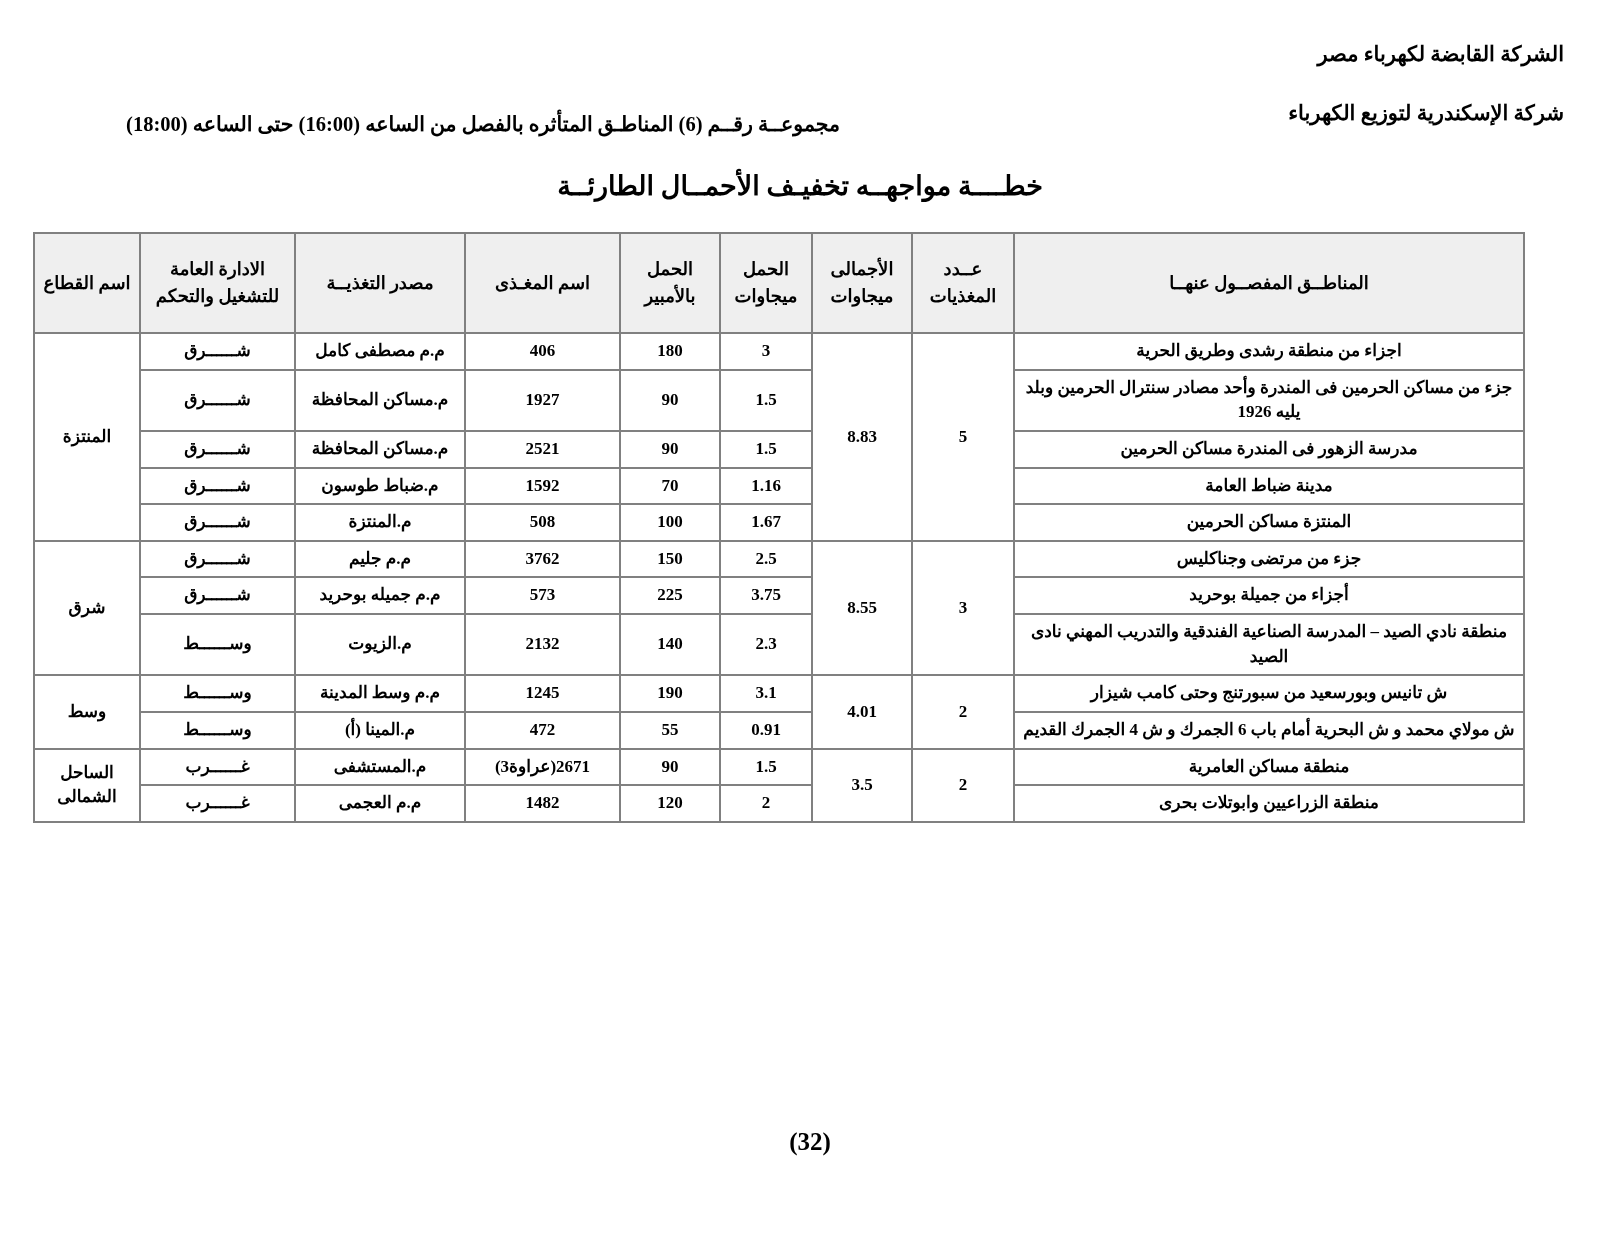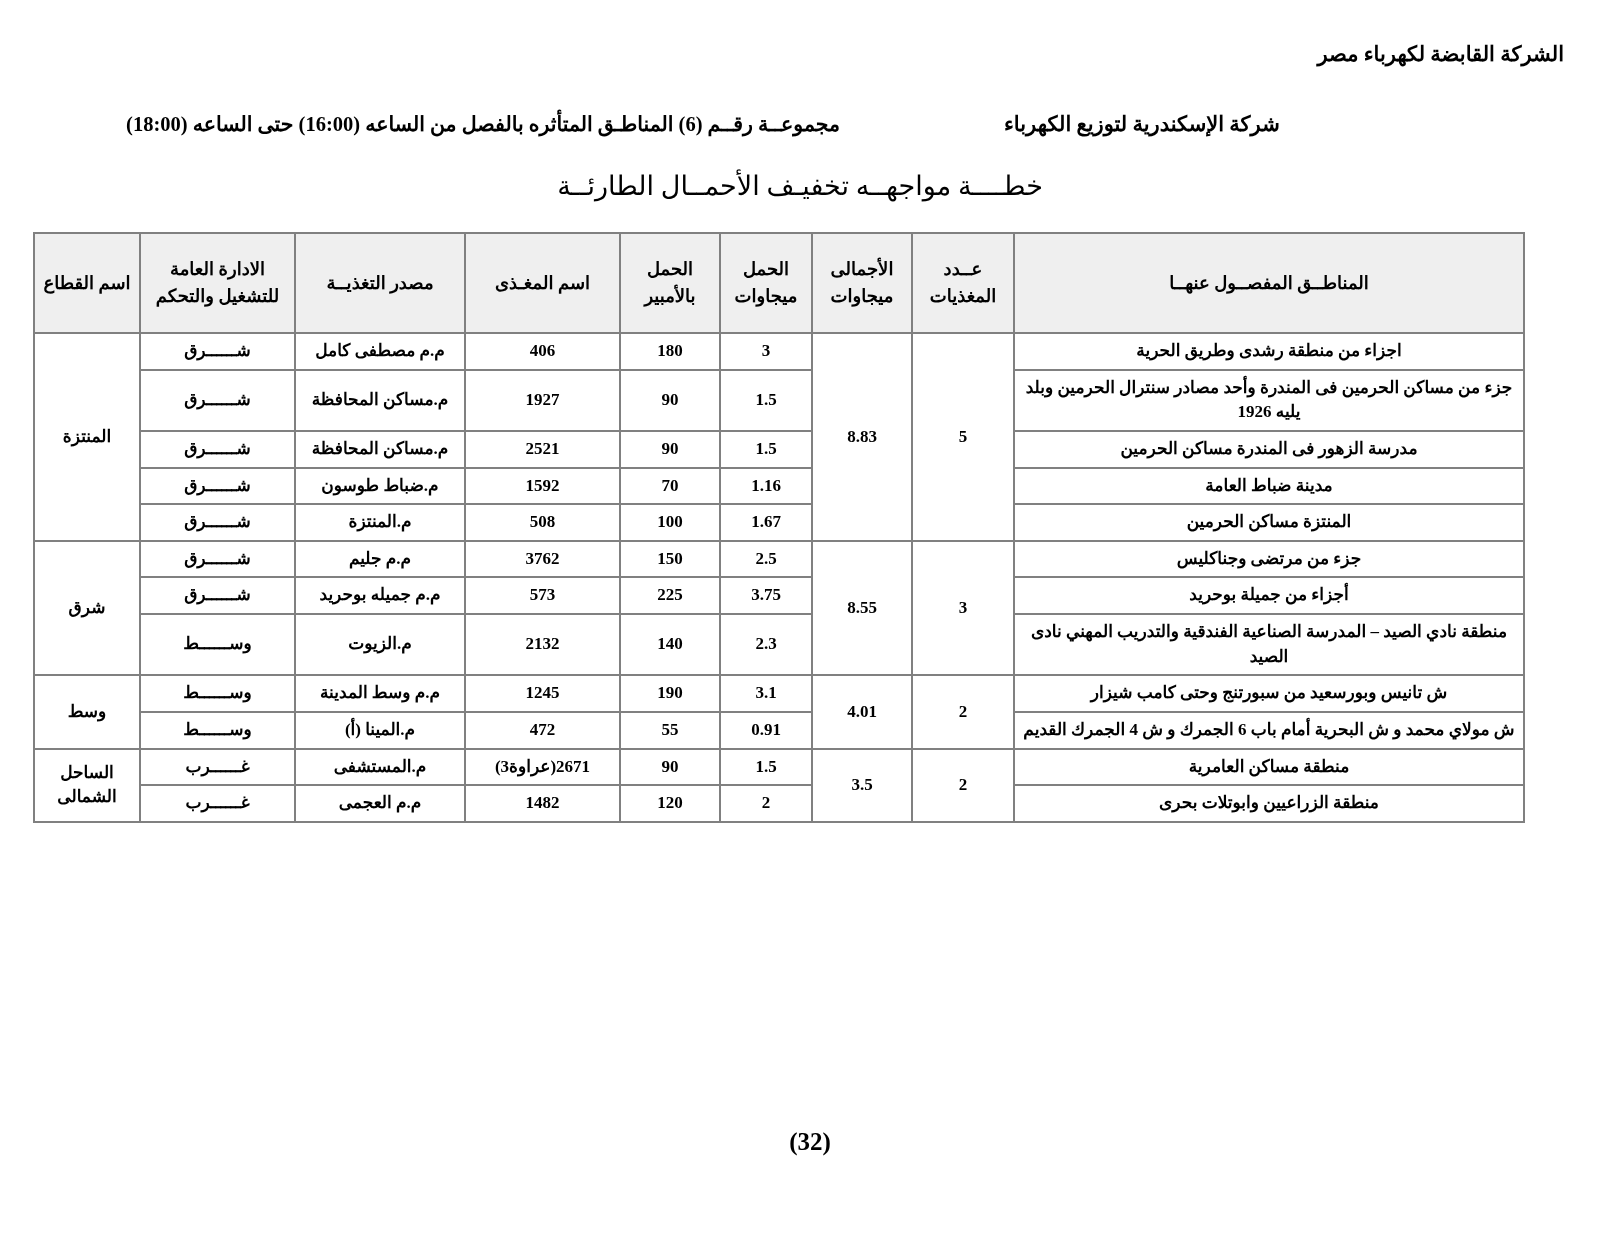--- a/index.html
+++ b/index.html
@@ -31,24 +31,24 @@
     right: 36px;
     width: 560px;
     text-align: right;
     font-size: 21px;
     font-weight: bold;
     direction: rtl;
     letter-spacing: 0.2px;
   }
   .hdr-company {
     position: absolute;
-    top: 112px;
+    top: 101px;
     right: 36px;
     width: 560px;
-    text-align: left;
+    text-align: right;
     font-size: 21px;
     font-weight: bold;
     direction: rtl;
   }
   .hdr-group {
     position: absolute;
     top: 112px;
     left: 100px;
     width: 740px;
     text-align: right;
@@ -57,21 +57,21 @@
     direction: rtl;
     white-space: nowrap;
   }
   .title {
     position: absolute;
     top: 170px;
     left: 0;
     width: 1600px;
     text-align: center;
     font-size: 27px;
-    font-weight: normal;
+    font-weight: bold;
     direction: rtl;
   }
 
   
   .tbl-wrap {
     position: absolute;
     top: 232px;
     left: 35px;
     width: 1490px;
   }

